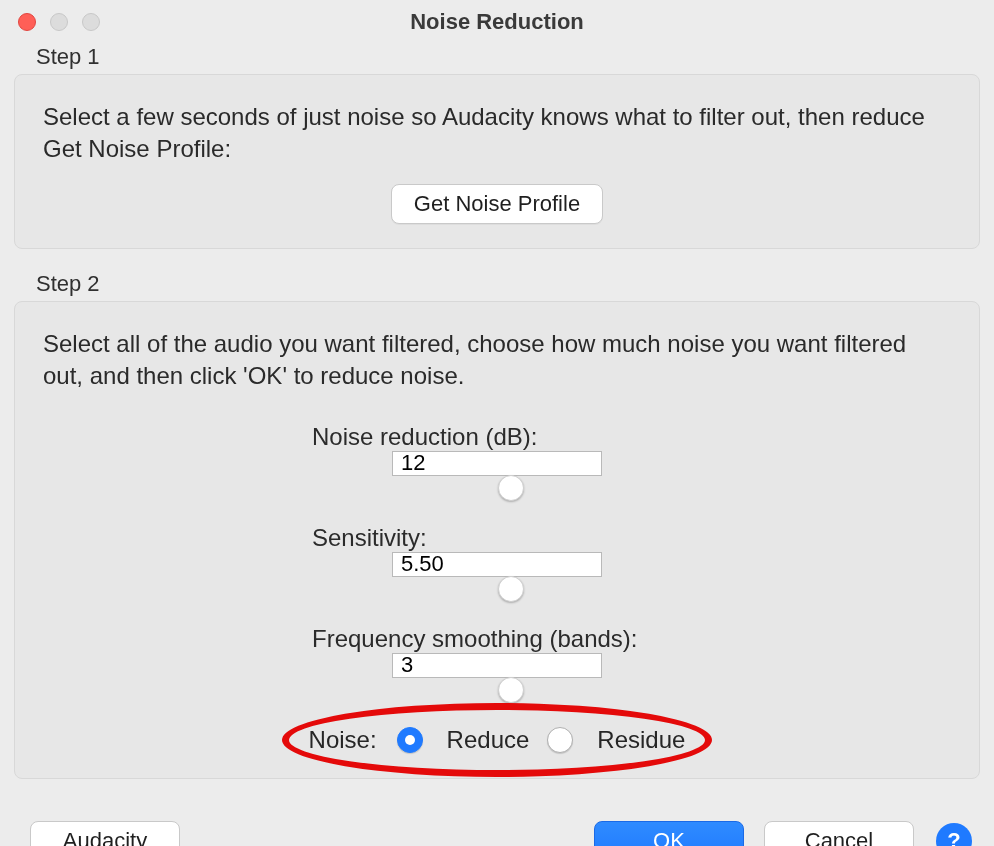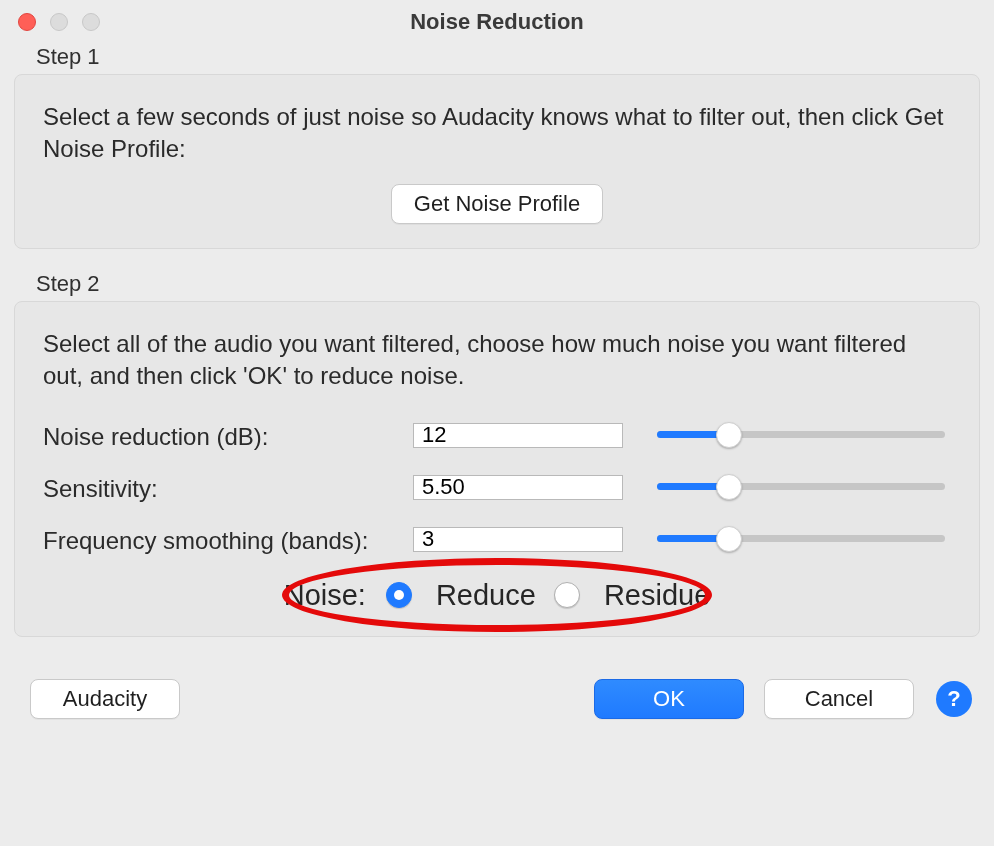--- a/index.html
+++ b/index.html
@@ -82,21 +82,23 @@
   .btn-primary {
     background: linear-gradient(#2f8bff, #1f7aff);
     border: 1px solid #1b6ae6;
     color: #ffffff;
   }
 
   
   .params { margin-top: 30px; }
   .param-row {
     display: flex;
+    align-items: center;
     margin-bottom: 24px;
+    flex-direction: column;
   }
   .param-label {
     width: 370px;
     font-size: 24px;
     color: #2b2b2b;
   }
   .param-input {
     width: 210px;
     height: 25px;
     border: 1px solid #b9b9b9;
@@ -143,21 +145,21 @@
   .radio-row-wrap {
     position: relative;
     display: flex;
     justify-content: center;
     margin-top: 8px;
   }
   .radio-row {
     display: flex;
     align-items: center;
     gap: 18px;
-    font-size: 29px;
+    font-size: 24px;
   }
   .radio-label-left { margin-right: 2px; }
   .radio {
     width: 26px; height: 26px;
     border-radius: 50%;
     border: 1px solid #b0b0b0;
     background: #ffffff;
     display: inline-flex;
     align-items: center; justify-content: center;
     margin-right: 4px;
@@ -214,21 +216,21 @@
   <div class="traffic-lights">
     <div class="traffic-dot traffic-close"></div>
     <div class="traffic-dot traffic-min"></div>
     <div class="traffic-dot traffic-max"></div>
   </div>
   <div class="window-title">Noise Reduction</div>
 </div>
 
 <div class="step-label">Step 1</div>
 <div class="fieldset">
-  <div class="instructions">Select a few seconds of just noise so Audacity knows what to filter out, then click Get Noise Profile:</div>
+  <div class="instructions">Select a few seconds of just noise so Audacity knows what to filter out, then reduce Get Noise Profile:</div>
   <div class="center-row">
     <div class="btn">Get Noise Profile</div>
   </div>
 </div>
 
 <div class="step-label">Step 2</div>
 <div class="fieldset">
   <div class="instructions">Select all of the audio you want filtered, choose how much noise you want filtered out, and then click 'OK' to reduce noise.</div>
 
   <div class="params">

